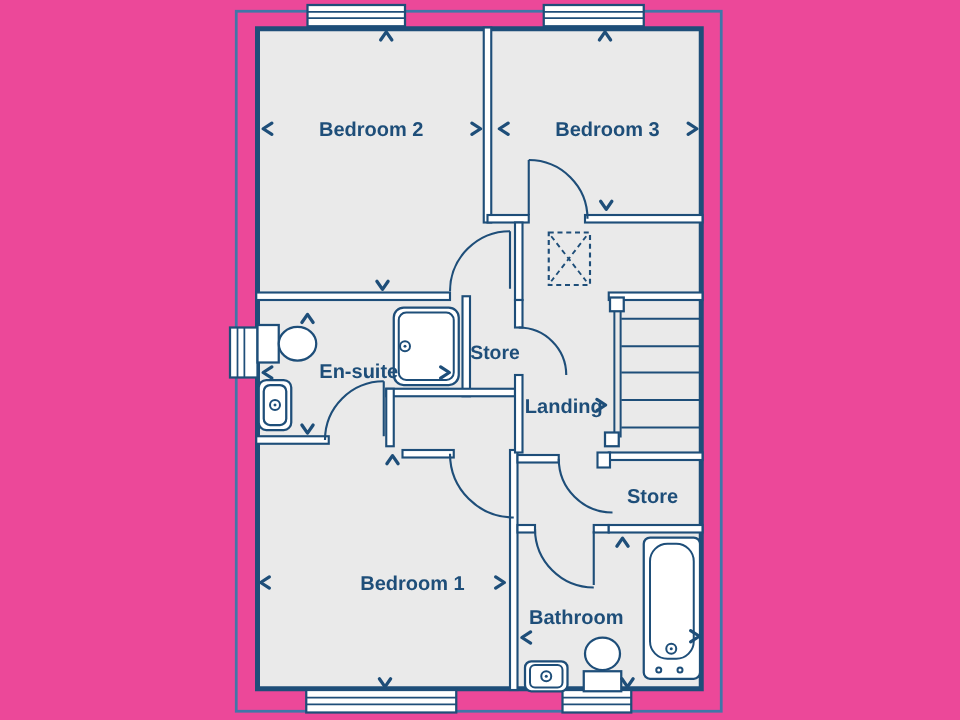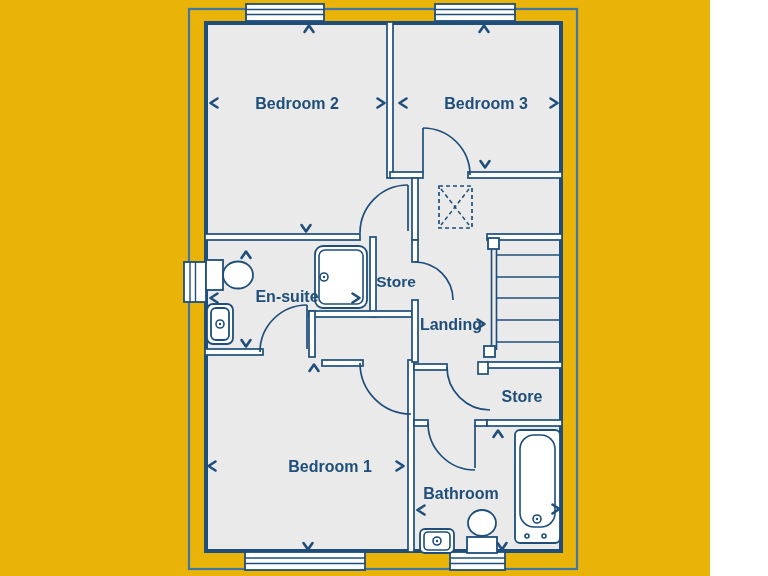--- a/index.html
+++ b/index.html
@@ -1,16 +1,16 @@
 <!DOCTYPE html>
 <html><head>
 <meta charset="utf-8">
 <style>
   html,body{margin:0;padding:0;background:#ffffff;}
-  .canvas{position:relative;width:710px;height:576px;background:#eab308;overflow:hidden;
+  .canvas{position:relative;width:768px;height:576px;background:#ec4899;overflow:hidden;
           font-family:"Liberation Sans",sans-serif;}
   svg text.room-label{font-family:"Liberation Sans","DejaVu Sans",sans-serif;
        font-weight:700;font-size:16px;fill:#1E4E79;}
   svg text.room-label.small{font-size:15.5px;}
   .wall{fill:#ffffff;stroke:#1E4E79;stroke-width:1.7;}
   .arc{fill:none;stroke:#1E4E79;stroke-width:1.7;}
   .leaf{stroke:#1E4E79;stroke-width:1.7;}
   .fixw{fill:#ffffff;stroke:#1E4E79;stroke-width:1.8;}
   .thin{stroke:#1E4E79;stroke-width:1.6;fill:none;}
   .chev{fill:none;stroke:#1E4E79;stroke-width:2.6;stroke-linecap:round;stroke-linejoin:round;}

